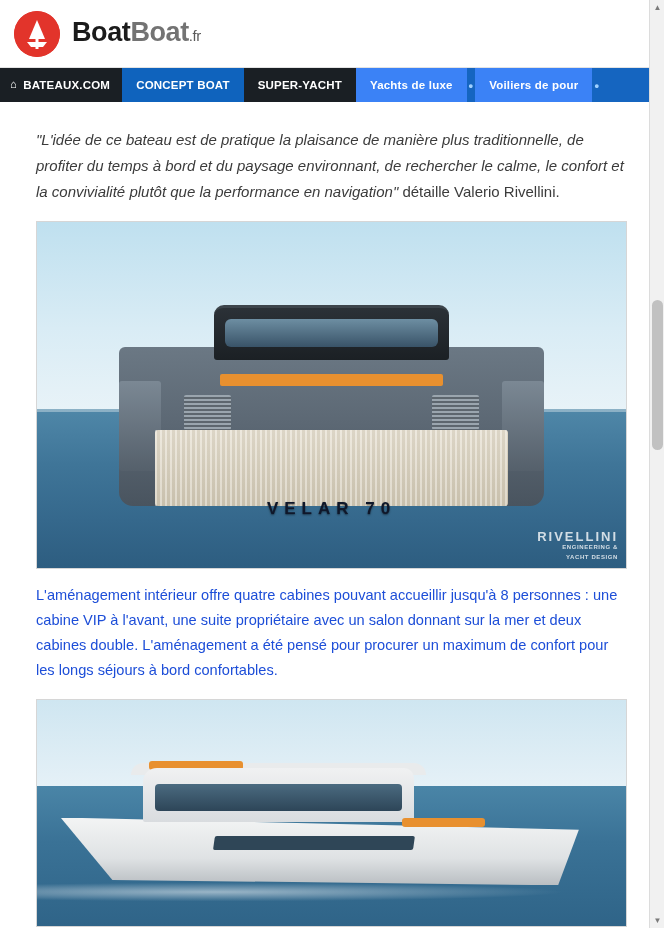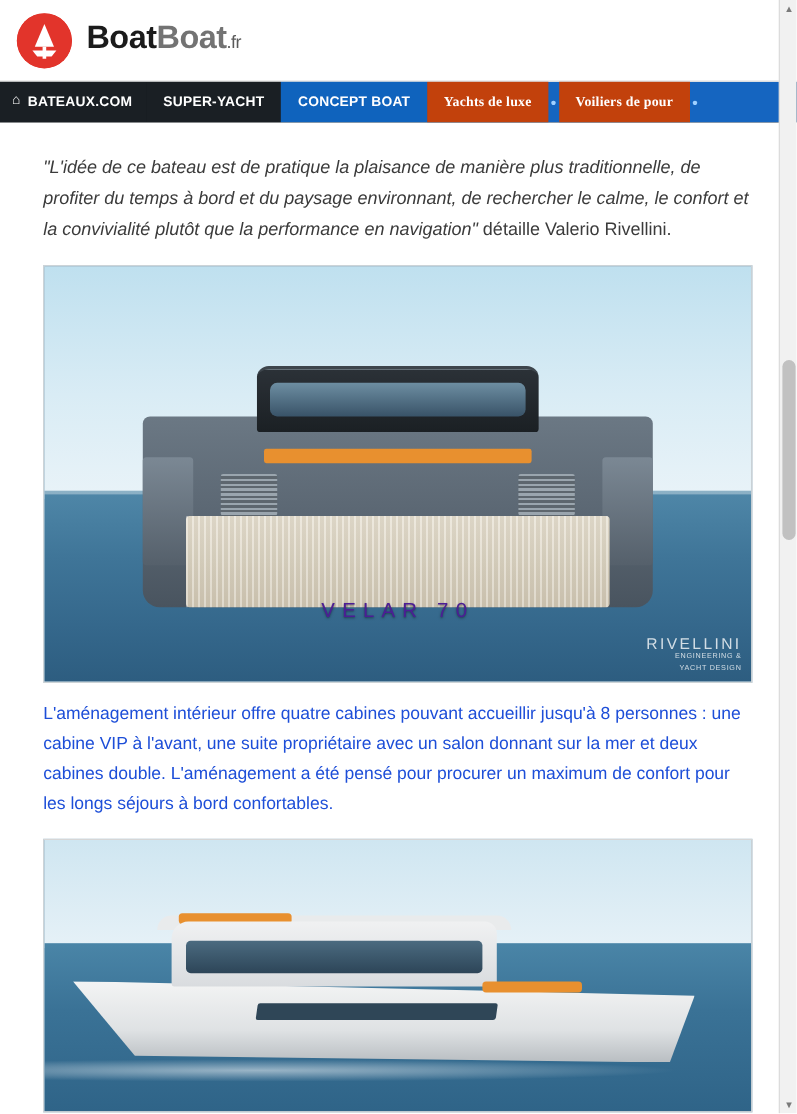--- a/index.html
+++ b/index.html
@@ -74,22 +74,21 @@
     position: relative;
   }
   .nav-item.home { padding-left: 10px; padding-right: 12px; }
   .home-icon {
     margin-right: 6px;
     display: inline-block;
     line-height: 1;
   }
   .nav-item.dark { background: #1a1f24; }
   .nav-item.blue-strip {
-    background: #c2410c;
-    font-family: Liberation Serif, serif;
+    background: #3b82f6;
   }
   .nav-item.active {
     background: #0f63bd;
   }
   .nav-blue-wrap {
     display: flex;
     align-items: stretch;
     background: #1565c0;
     flex: 1 1 auto;
   }
@@ -203,34 +202,34 @@
     width: 8%; height: 10%;
     background: repeating-linear-gradient(180deg,#9aa5ae 0 2px, #5d666e 2px 4px);
     border-radius: 2px;
   }
   .vent-l { left: 25%; }
   .vent-r { right: 25%; }
   .boatname {
     position: absolute;
     left: 0; right: 0; top: 80%;
     text-align: center;
-    color: #4c1d95;
+    color: #0f172a;
     font-size: 17px;
     letter-spacing: 6px;
-    font-weight: normal;
+    font-weight: bold;
     text-shadow: 0 1px 2px rgba(0,0,0,0.5);
   }
   .watermark {
     position: absolute;
     right: 8px; bottom: 6px;
     color: rgba(255,255,255,0.78);
     font-size: 9px;
     line-height: 10px;
     text-align: right;
-    font-weight: normal;
+    font-weight: bold;
     letter-spacing: 0.5px;
   }
   .watermark .wm1 { font-size: 13px; letter-spacing: 2px; }
   .watermark .wm2 { font-size: 6px; letter-spacing: 0.6px; }
 
   
   .sky2 {
     position: absolute; left: 0; top: 0; width: 100%; height: 40%;
     background: linear-gradient(#cfe6f1, #e6f1f7);
   }
@@ -334,25 +333,25 @@
         <span>Boat</span><span class="b2">Boat</span><span class="tld">.fr</span>
       </div>
     </div>
   </div>
 
   <div class="navbar">
     <div class="nav-item home dark">
       <span class="home-icon">⌂</span>
       <span>BATEAUX.COM</span>
     </div>
+    <div class="nav-item active">
+      <span>CONCEPT BOAT</span>
+    </div>
     <div class="nav-item dark">
       <span>SUPER-YACHT</span>
-    </div>
-    <div class="nav-item active">
-      <span>CONCEPT BOAT</span>
     </div>
     <div class="nav-blue-wrap">
       <div class="nav-item blue-strip">
         <span>Yachts de luxe</span>
       </div>
       <div class="nav-sep-dot">•</div>
       <div class="nav-item blue-strip">
         <span>Voiliers de pour</span>
       </div>
       <div class="nav-sep-dot">•</div>

